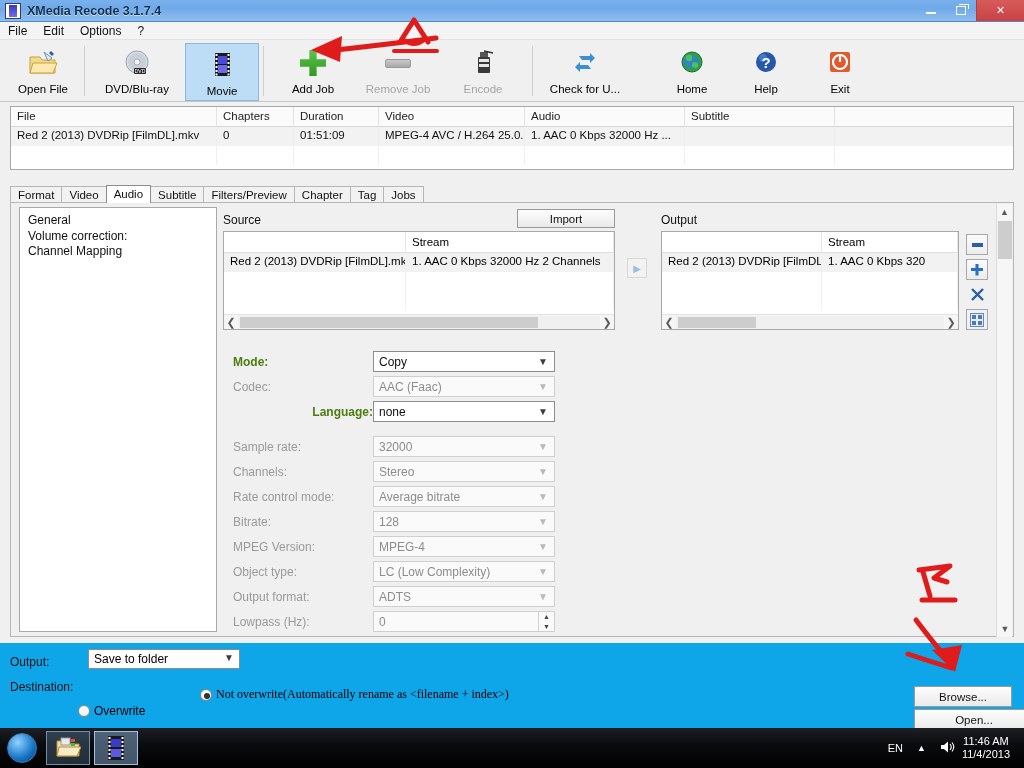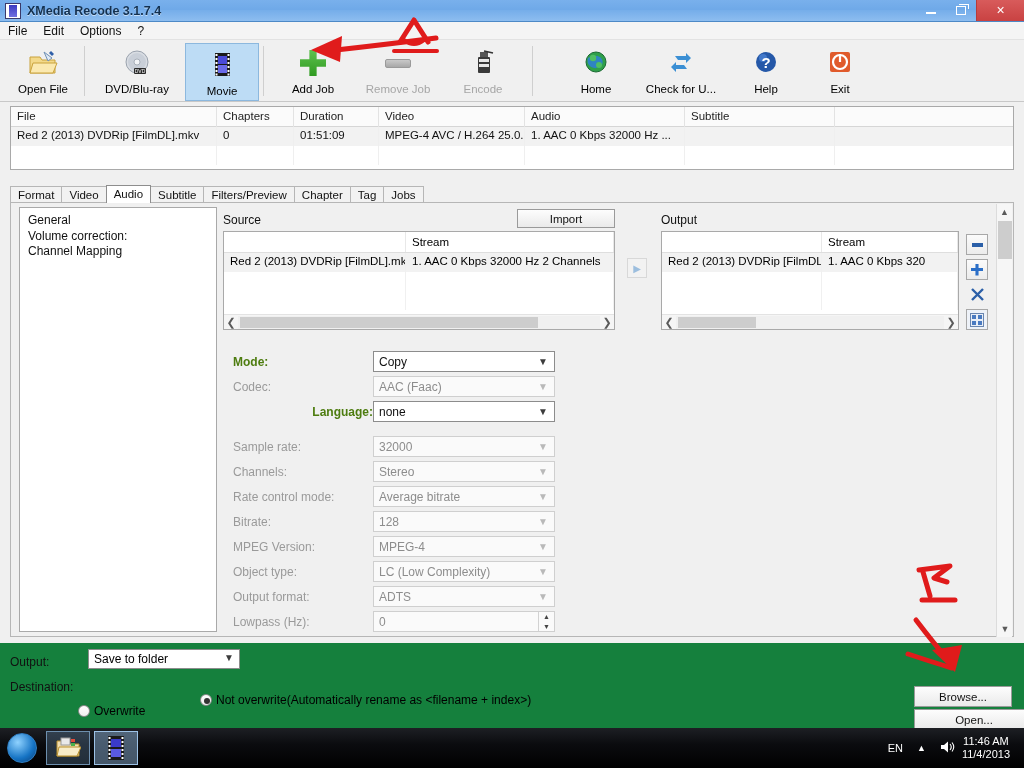--- a/index.html
+++ b/index.html
@@ -195,21 +195,21 @@
   
   .vscroll {
     position: absolute; right: 1px; top: 1px; width: 16px; height: 433px;
     background: #f6f6f6; border-left: 1px solid #dcdcdc;
   }
   .vs-arrow { height: 16px; display: flex; align-items: center; justify-content: center; font-size: 9px; color: #5a5a5a; }
   .vs-thumb { position: absolute; top: 17px; left: 1px; width: 14px; height: 38px; background: #cdcdcd; }
   .vs-bot { position: absolute; bottom: 0; left: 0; width: 16px; }
 
   
-  .bottom { position: absolute; left: 0; top: 643px; width: 1024px; height: 85px; background: #15803d; }
+  .bottom { position: absolute; left: 0; top: 643px; width: 1024px; height: 85px; background: #0ea5e9; }
   .blabel { position: absolute; font-size: 12px; color: #111; }
   .bcombo {
     position: absolute; height: 20px; border: 1px solid #8c8c8c; background: #fff;
     display: flex; align-items: center; padding-left: 5px; font-size: 12px; position: relative;
   }
   .bcombo .arrow { position: absolute; right: 5px; top: 2px; font-size: 10px; color: #3c3c3c; }
   .btext {
     position: absolute; height: 20px; border: 1px solid #8c8c8c; background: #fff;
     display: flex; align-items: center; padding-left: 5px; font-size: 12px; color: #111;
   }
@@ -355,41 +355,41 @@
           <rect x="12" y="17" width="10" height="3" fill="#e8e8e8"></rect>
           <rect x="13" y="5" width="8" height="5" fill="#555"></rect>
           <path d="M17,4 L26,6" stroke="#333" stroke-width="1.5" fill="none"></path>
         </svg>
       </div>
       <div class="lbl">Encode</div>
     </div>
 
     <div class="tsep" style="margin-left:12px;"></div>
 
+    <div class="tbtn wide">
+      <div class="ticon">
+        <svg width="32" height="32" viewBox="0 0 32 32">
+          <path d="M10,9 L21,9 L21,6 L26,11 L21,16 L21,13 L13,13 Z" fill="#3b8fd4"></path>
+          <path d="M22,22 L11,22 L11,25 L6,20 L11,15 L11,18 L19,18 Z" fill="#3b8fd4"></path>
+        </svg>
+      </div>
+      <div class="lbl">Check for U...</div>
+    </div>
+
     <div class="tbtn" style="margin-left:22px;">
       <div class="ticon">
         <svg width="32" height="32" viewBox="0 0 32 32">
           <circle cx="16" cy="15" r="10" fill="#2f9f4a"></circle>
           <path d="M8,11 Q14,7 20,10 Q24,13 22,18 Q17,23 11,20 Q6,16 8,11 Z" fill="#2f7fd8" opacity="0.85"></path>
           <circle cx="13" cy="11" r="3.2" fill="#4fbf63"></circle>
           <circle cx="19" cy="18" r="3" fill="#4fbf63"></circle>
           <circle cx="16" cy="15" r="10" fill="none" stroke="#1b6b33" stroke-width="1"></circle>
         </svg>
       </div>
       <div class="lbl">Home</div>
-    </div>
-
-    <div class="tbtn wide">
-      <div class="ticon">
-        <svg width="32" height="32" viewBox="0 0 32 32">
-          <path d="M10,9 L21,9 L21,6 L26,11 L21,16 L21,13 L13,13 Z" fill="#3b8fd4"></path>
-          <path d="M22,22 L11,22 L11,25 L6,20 L11,15 L11,18 L19,18 Z" fill="#3b8fd4"></path>
-        </svg>
-      </div>
-      <div class="lbl">Check for U...</div>
     </div>
 
     <div class="tbtn">
       <div class="ticon">
         <svg width="32" height="32" viewBox="0 0 32 32">
           <circle cx="16" cy="15" r="10" fill="#2558a8"></circle>
           <circle cx="13" cy="11" r="4" fill="#4f86d8" opacity="0.7"></circle>
           <text x="16" y="21" font-size="15" font-weight="bold" fill="#fff" font-family="Liberation Sans, sans-serif" text-anchor="middle">?</text>
         </svg>
       </div>
@@ -647,21 +647,21 @@
       <span class="arrow">▼</span>
     </div>
 
     <div class="blabel" style="left:10px; top:37px;">Destination:</div>
     <div class="btn" style="position:absolute; left:914px; top:31px; width:98px; height:21px;margin-top:12px;">Browse...</div>
 
     <div class="radio" style="left:78px; top:61px;">
       <span class="rdot"></span>
       <span>Overwrite</span>
     </div>
-    <div class="radio" style="left:200px; top:50px;">
+    <div class="radio" style="left:200px; top:44px;font-family:Liberation Serif, serif;">
       <span class="rdot on"></span>
       <span>Not overwrite(Automatically rename as &lt;filename + index&gt;)</span>
     </div>
     <div class="btn" style="position:absolute; left:914px; top:66px; width:120px; height:21px;">Open...</div>
   </div>
 
   <svg class="anno" style="left:0; top:0; width:1024px; height:768px;" viewBox="0 0 1024 768">
 
     <path d="M436,38 Q390,44 336,50" stroke="#e01b1b" stroke-width="5" fill="none" stroke-linecap="round"></path>
     <path d="M311,50 L342,36 L340,62 Z" fill="#e01b1b"></path>

